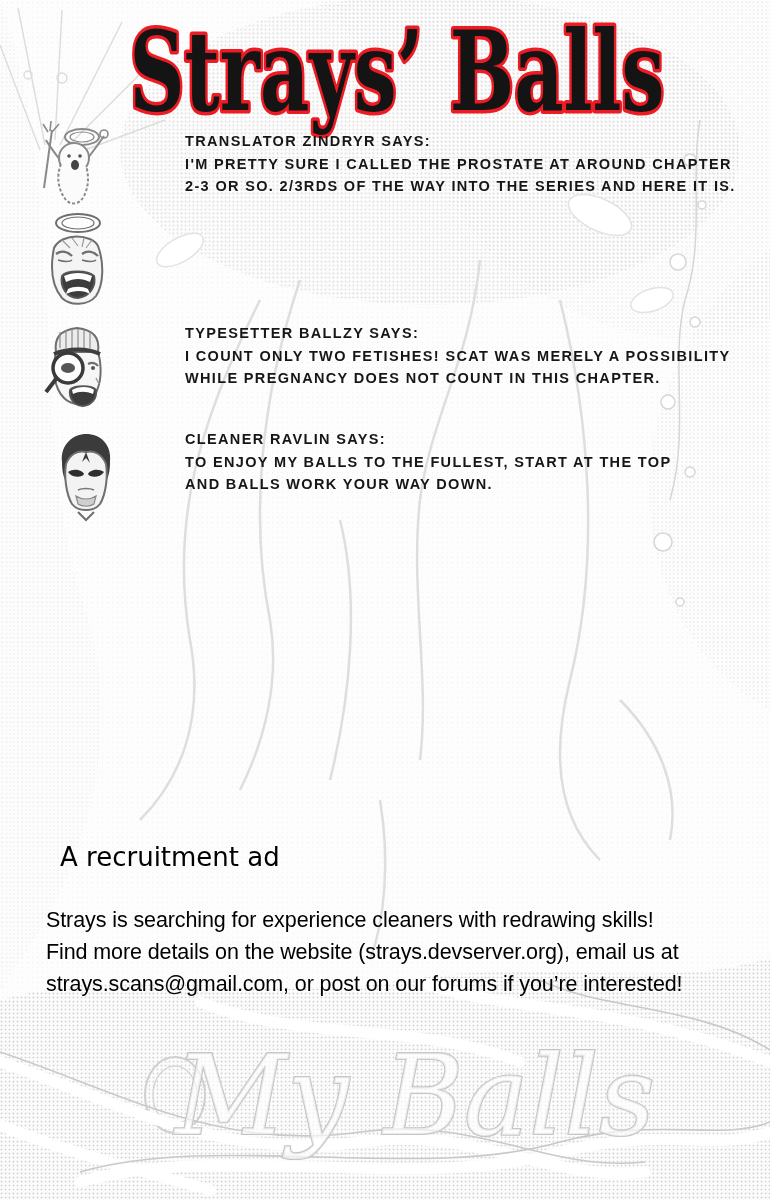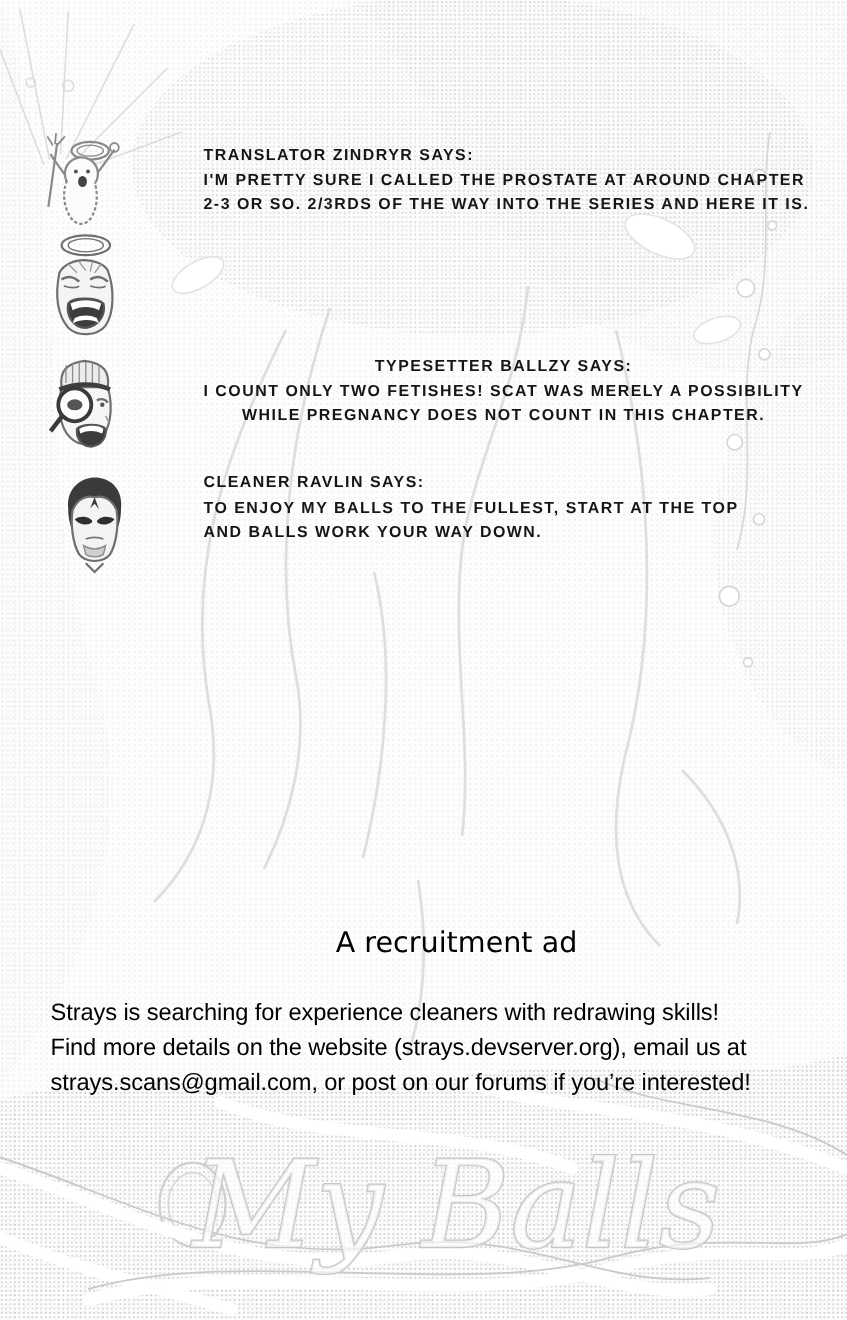--- a/index.html
+++ b/index.html
@@ -21,21 +21,20 @@
     font-size:14.5px;
     letter-spacing:1.35px;
     line-height:22.5px;
     color:#161616;
     white-space:nowrap;
   }
   .comic div{height:22.5px;}
   .avatar{position:absolute;z-index:2;}
   .recruit-heading{
     position:absolute;left:60px;right:0;top:842px;z-index:3;
-    text-align:center;
     font-family:"DejaVu Sans", sans-serif;
     font-size:26px;color:#000;
   }
   .recruit-body{
     position:absolute;left:46px;top:904px;z-index:3;
     font-family:Liberation Sans, sans-serif;
     font-size:21.5px;line-height:32px;color:#000;
     letter-spacing:-0.1px;white-space:nowrap;
   }
   .watermark-wrap{position:absolute;left:155px;top:1022px;width:520px;height:165px;z-index:2;}
@@ -120,20 +119,25 @@
       <path d="M540,980 C600,1010 700,1005 770,1050"></path>
     </g>
 
     <g stroke="#e3e3e3" fill="#ffffff" stroke-width="1.5">
       <ellipse cx="600" cy="215" rx="34" ry="16" transform="rotate(25 600 215)"></ellipse>
       <ellipse cx="652" cy="300" rx="22" ry="11" transform="rotate(-18 652 300)"></ellipse>
       <ellipse cx="180" cy="250" rx="26" ry="12" transform="rotate(-30 180 250)"></ellipse>
     </g>
   </svg>
 
+  <div class="title-wrap">
+    <svg width="550" height="140" viewBox="0 0 550 140" xmlns="http://www.w3.org/2000/svg">
+      <text class="title-text" x="275" y="102" text-anchor="middle" font-size="110" textLength="535" lengthAdjust="spacingAndGlyphs" fill="#141414" stroke="#ed1c24" stroke-width="7" paint-order="stroke" stroke-linejoin="round">Strays’ Balls</text>
+    </svg>
+  </div>
 
   <svg class="avatar" style="left:30px;top:120px;" width="90" height="92" viewBox="0 0 90 92" xmlns="http://www.w3.org/2000/svg">
     <g stroke="#8a8a8a" fill="none" stroke-width="2">
       <ellipse cx="52" cy="17" rx="17" ry="8"></ellipse>
       <ellipse cx="52" cy="17" rx="12" ry="5" stroke-width="1.2"></ellipse>
       <line x1="22" y1="10" x2="14" y2="68"></line>
       <path d="M18,12 l-5,-8 M20,11 l1,-10 M22,12 l7,-8" stroke-width="1.6"></path>
       <path d="M30,40 C24,32 18,24 16,20"></path>
       <path d="M58,38 C64,30 70,22 74,16"></path>
       <circle cx="74" cy="14" r="4" stroke-width="1.6"></circle>
@@ -189,21 +193,21 @@
     <path d="M30,84 L38,92 L46,84" stroke="#6f6f6f" stroke-width="2" fill="none"></path>
   </svg>
 
   <div class="comic" style="left:185px;top:130px;">
     <div>TRANSLATOR ZINDRYR SAYS:</div>
     <div>I'M PRETTY SURE I CALLED THE PROSTATE AT AROUND CHAPTER</div>
     <div>2-3 OR SO. 2/3RDS OF THE WAY INTO THE SERIES AND HERE IT IS.</div>
   </div>
 
 
-  <div class="comic" style="left:185px;top:322px;text-align:center;">
+  <div class="comic" style="left:185px;top:322px;">
     <div>TYPESETTER BALLZY SAYS:</div>
     <div>I COUNT ONLY TWO FETISHES! SCAT WAS MERELY A POSSIBILITY</div>
     <div>WHILE PREGNANCY DOES NOT COUNT IN THIS CHAPTER.</div>
   </div>
 
   <div class="comic" style="left:185px;top:428px;">
     <div>CLEANER RAVLIN SAYS:</div>
     <div>TO ENJOY MY BALLS TO THE FULLEST, START AT THE TOP</div>
     <div>AND BALLS WORK YOUR WAY DOWN.</div>
   </div>

